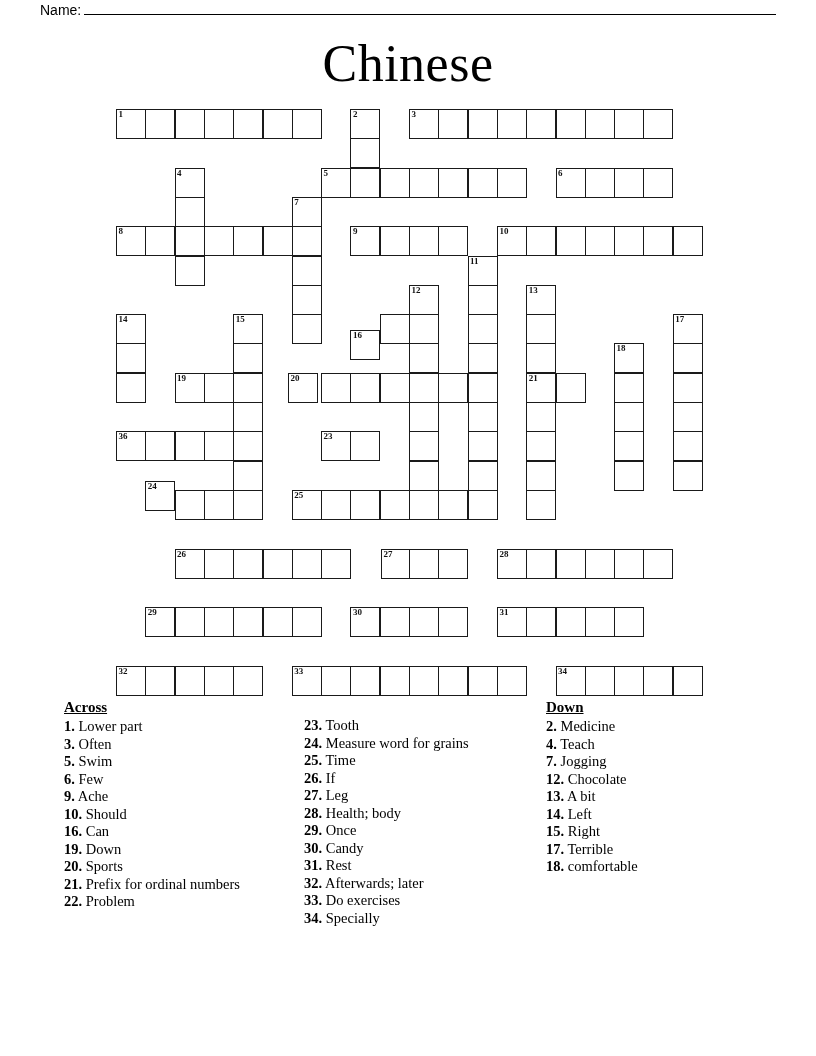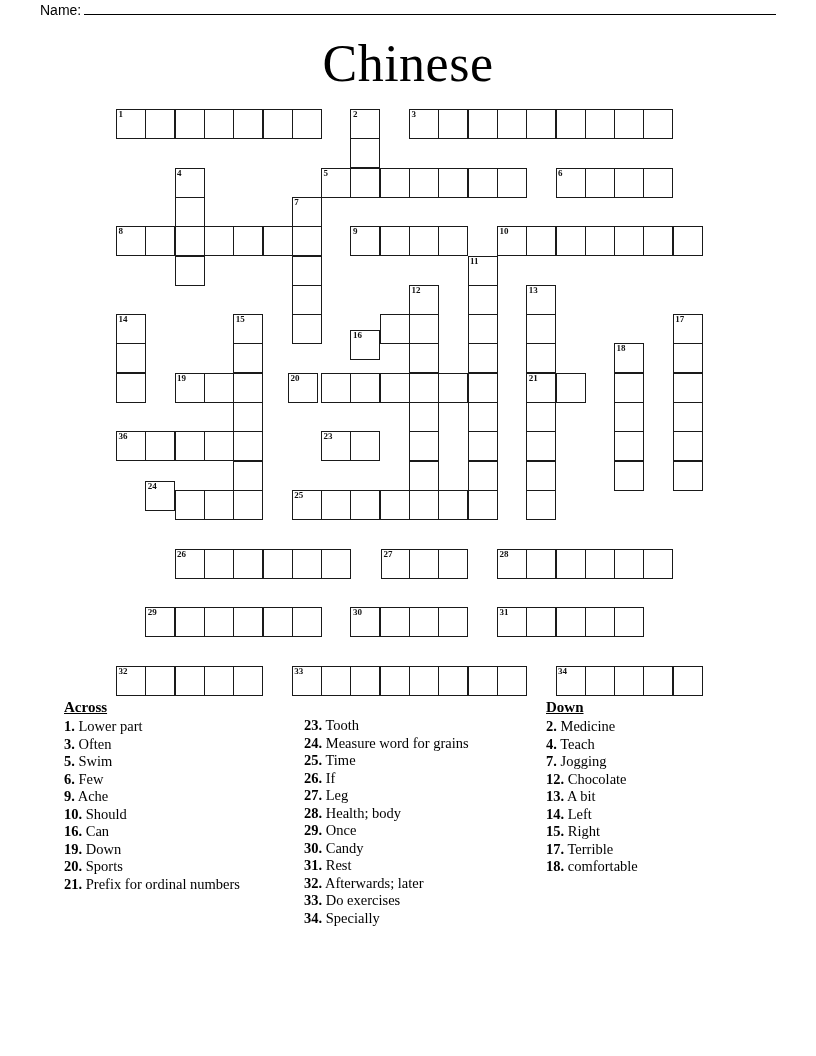--- a/index.html
+++ b/index.html
@@ -379,20 +379,21 @@
         <div class="clue"><span class="cnum">1.</span><span class="ctext"> Lower part</span></div>
         <div class="clue"><span class="cnum">3.</span><span class="ctext"> Often</span></div>
         <div class="clue"><span class="cnum">5.</span><span class="ctext"> Swim</span></div>
         <div class="clue"><span class="cnum">6.</span><span class="ctext"> Few</span></div>
         <div class="clue"><span class="cnum">9.</span><span class="ctext"> Ache</span></div>
         <div class="clue"><span class="cnum">10.</span><span class="ctext"> Should</span></div>
         <div class="clue"><span class="cnum">16.</span><span class="ctext"> Can</span></div>
         <div class="clue"><span class="cnum">19.</span><span class="ctext"> Down</span></div>
         <div class="clue"><span class="cnum">20.</span><span class="ctext"> Sports</span></div>
         <div class="clue"><span class="cnum">21.</span><span class="ctext"> Prefix for ordinal numbers</span></div>
+        <div class="clue"><span class="cnum">22.</span><span class="ctext"> Problem</span></div>
       </div>
   </div>
 
   <div class="clue-col" id="clue-col-middle">
     <span class="spacer-line"></span>
     <div id="across-list-2">
         <div class="clue"><span class="cnum">23.</span><span class="ctext"> Tooth</span></div>
         <div class="clue"><span class="cnum">24.</span><span class="ctext"> Measure word for grains</span></div>
         <div class="clue"><span class="cnum">25.</span><span class="ctext"> Time</span></div>
         <div class="clue"><span class="cnum">26.</span><span class="ctext"> If</span></div>

